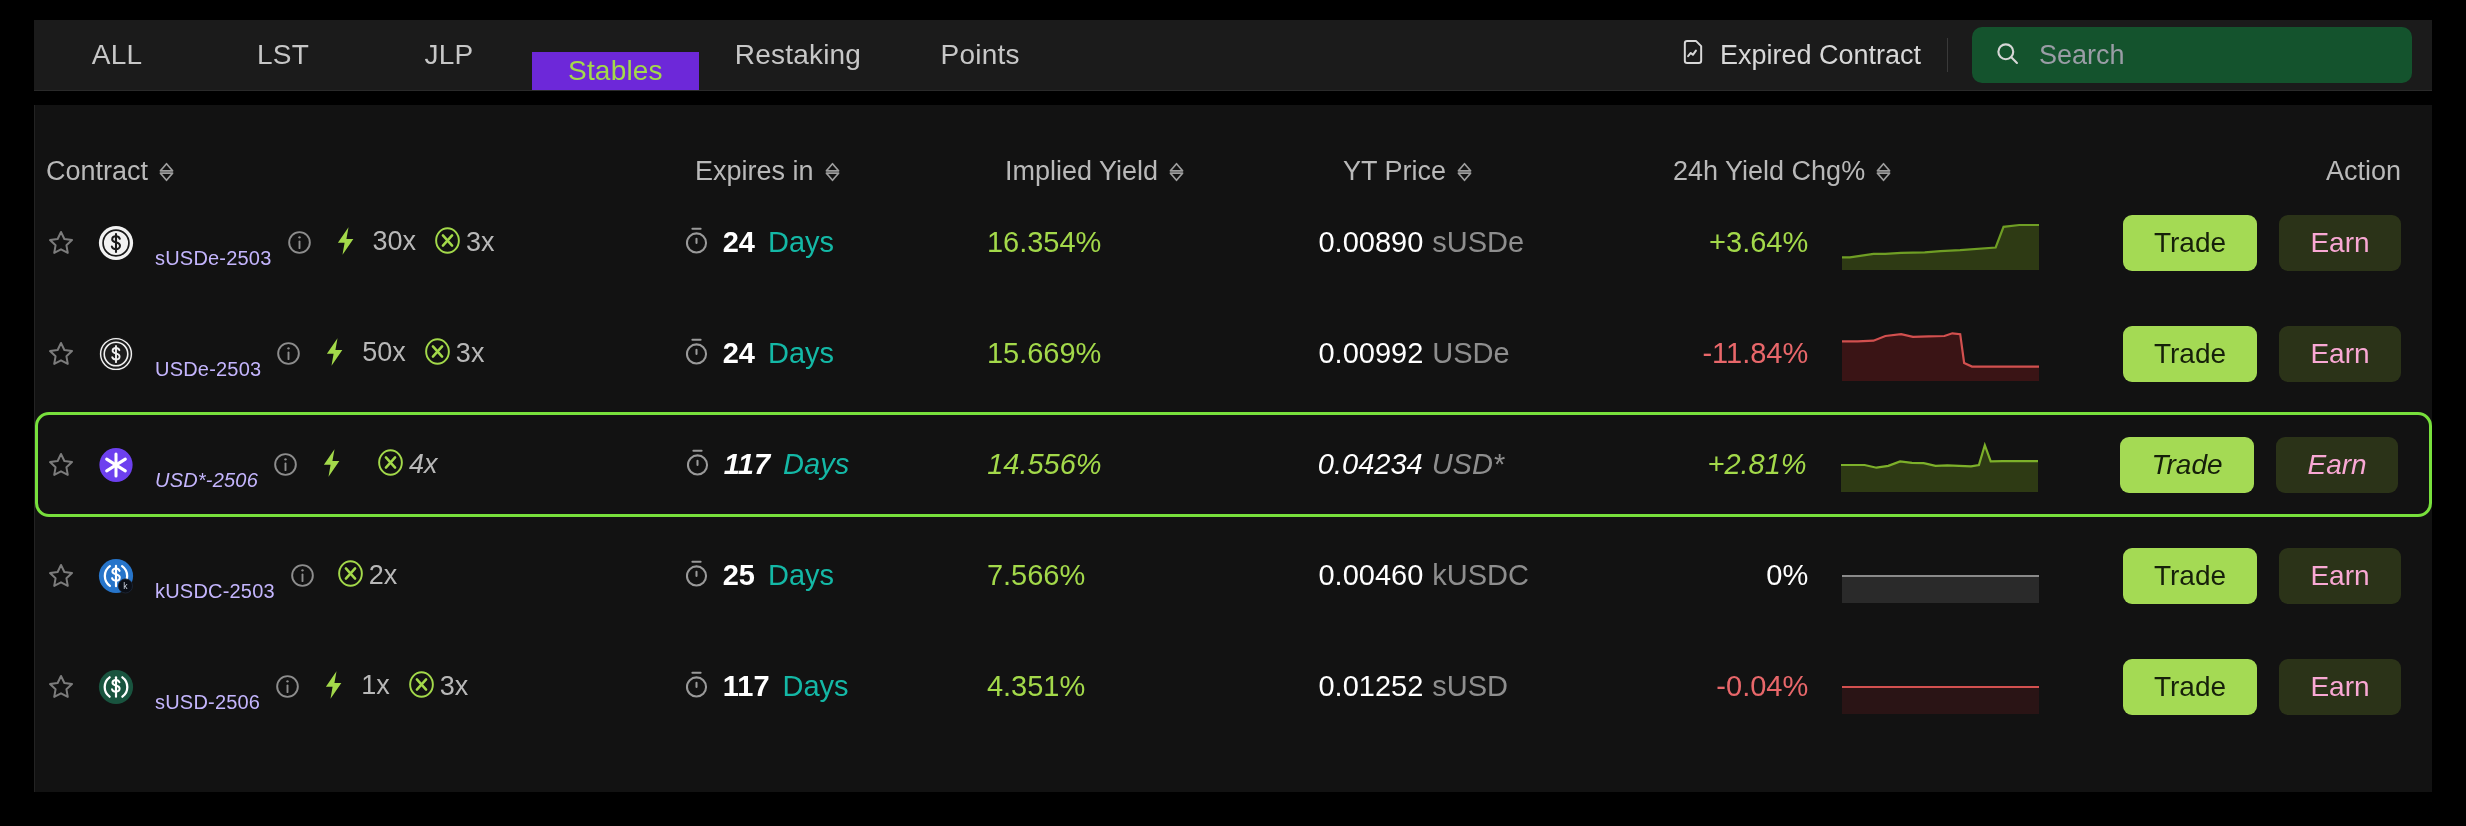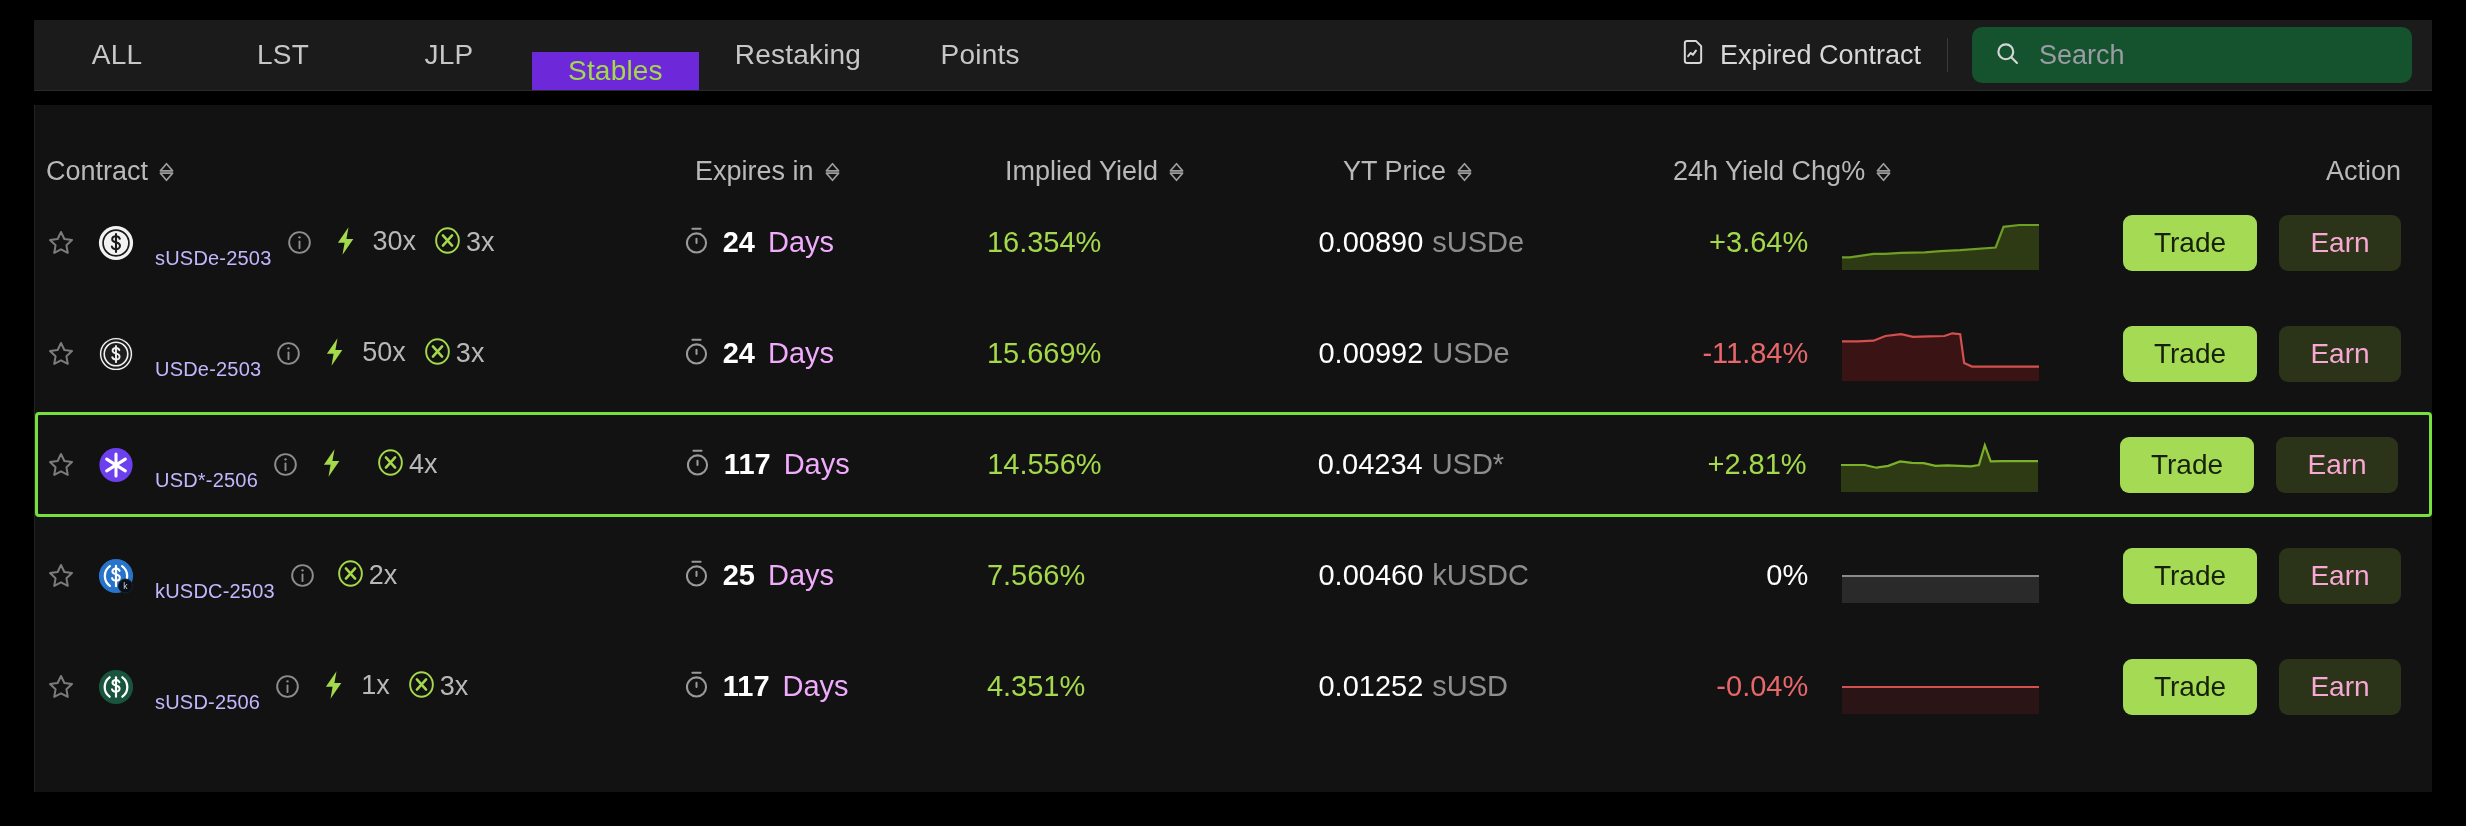--- a/index.html
+++ b/index.html
@@ -160,30 +160,31 @@
   }
   .infoicon { margin-right: 20px; cursor: pointer; display:flex; }
   .boost { display: flex; align-items: flex-start; gap: 15px; margin-right: 17px; }
   .boost .mult { font-size: 27px; color: #b8b8b8; }
   .xmult { display: flex; align-items: center; gap: 4px; }
   .xmult .mult { font-size: 27px; color: #b8b8b8; }
 
   
   .row.highlight {
     border: 3px solid #78e03c;
-    border-radius: 4px;
+    border-radius: 14px;
     height: 105px;
     margin: 3px 0;
+    font-style: italic;
   }
   .row.highlight .c-contract { padding-left: 8px; }
 
   
   .expires-inner { display: flex; align-items: center; gap: 13px; }
   .expires-num { font-size: 29px; color: #ffffff; font-weight: 600; }
-  .expires-unit { font-size: 29px; color: #f0abfc; }
+  .expires-unit { font-size: 29px; color: #14b8a6; }
 
   
   .yield-val { font-size: 29px; color: #a3d94a; }
 
   
   .price-num { font-size: 29px; color: #ffffff; }
   .price-sym { font-size: 29px; color: #8e8e8e; margin-left: 9px; }
 
   
   .chg-inner { display: flex; align-items: center; }

